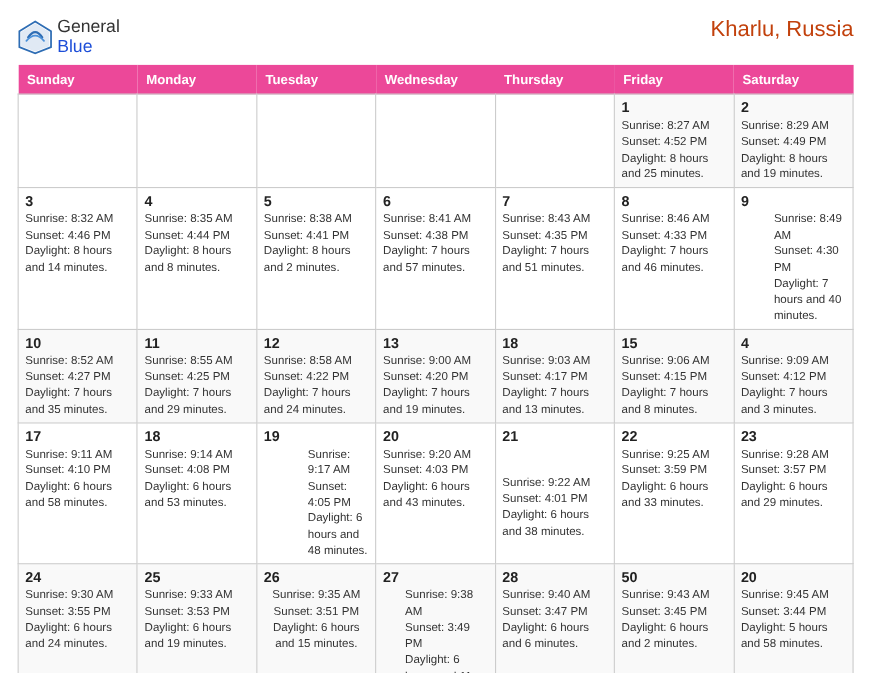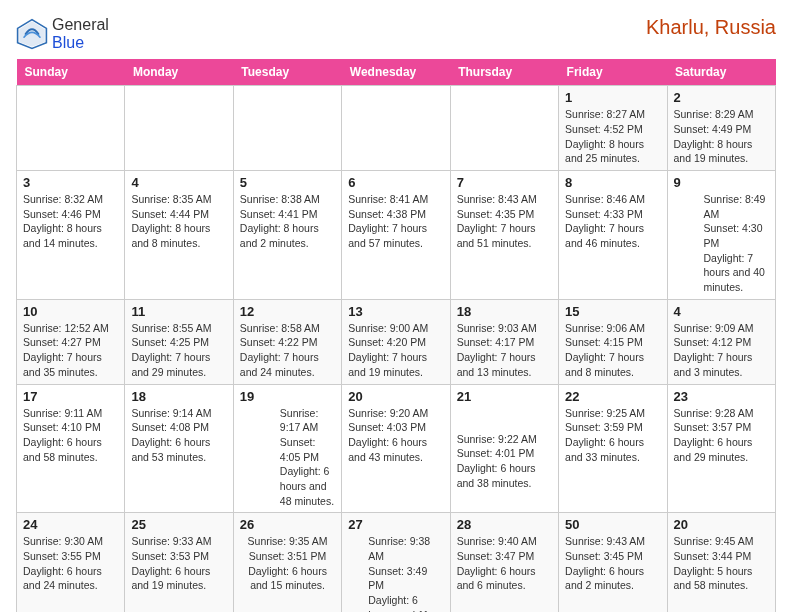--- a/index.html
+++ b/index.html
@@ -177,21 +177,21 @@
         <td>
           <span class="day-num">9</span>
           <div class="day-info" style="white-space: pre-line; margin-left: 30px;">Sunrise: 8:49 AM
 Sunset: 4:30 PM
 Daylight: 7 hours and 40 minutes.</div>
         </td>
       </tr>
       <tr>
         <td>
           <span class="day-num">10</span>
-          <div class="day-info" style="white-space: pre-line;">Sunrise: 12:52 AM
+          <div class="day-info" style="white-space: pre-line;">Sunrise: 8:52 AM
 Sunset: 4:27 PM
 Daylight: 7 hours and 35 minutes.</div>
         </td>
         <td>
           <span class="day-num">11</span>
           <div class="day-info" style="white-space: pre-line;">Sunrise: 8:55 AM
 Sunset: 4:25 PM
 Daylight: 7 hours and 29 minutes.</div>
         </td>
         <td>

